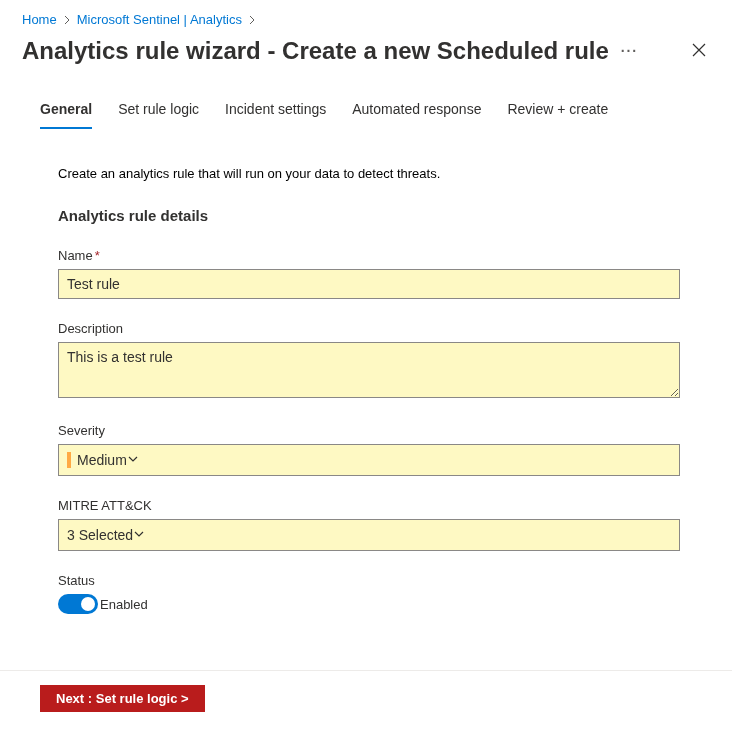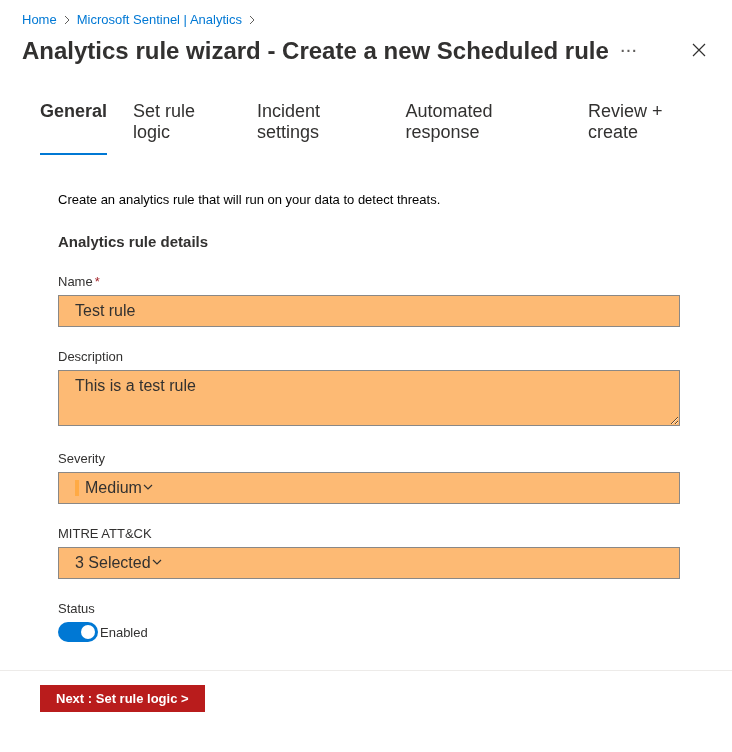--- a/index.html
+++ b/index.html
@@ -47,43 +47,43 @@
     .close-btn svg { width: 14px; height: 14px; }
     .tabs {
       display: flex;
       gap: 26px;
       border-bottom: 1px solid transparent;
       padding-left: 18px;
       margin-bottom: 36px;
     }
     .tab {
       padding: 8px 0 10px 0;
-      font-size: 18px;
+      font-size: 14px;
       color: #323130;
       cursor: pointer;
       border-bottom: 2px solid transparent;
     }
     .tab.active {
       font-weight: 600;
       border-bottom: 2px solid #0078d4;
     }
     .content { padding-left: 36px; padding-right: 30px; }
     .intro { font-size: 13px; color: #000000; margin-bottom: 26px; }
     .section-title { font-size: 15px; font-weight: 600; margin-bottom: 24px; }
     .field { margin-bottom: 22px; }
     .field-label { font-size: 13px; color: #323130; margin-bottom: 6px; display: block; }
     .required { color: #a4262c; margin-left: 2px; }
     .text-input, .textarea, .select {
       width: 100%;
       border: 1px solid #8a8886;
-      padding: 6px 16px;
-      font-size: 16px;
+      padding: 6px 8px;
+      font-size: 14px;
       font-family: inherit;
       color: #323130;
-      background: #fdba74;
+      background: #fef9c3;
     }
     .textarea { height: 56px; resize: both; }
     .select {
       display: flex;
       align-items: center;
       justify-content: flex-start;
       cursor: pointer;
       height: 32px;
     }
     .select-value { display: flex; align-items: center; gap: 6px; }

